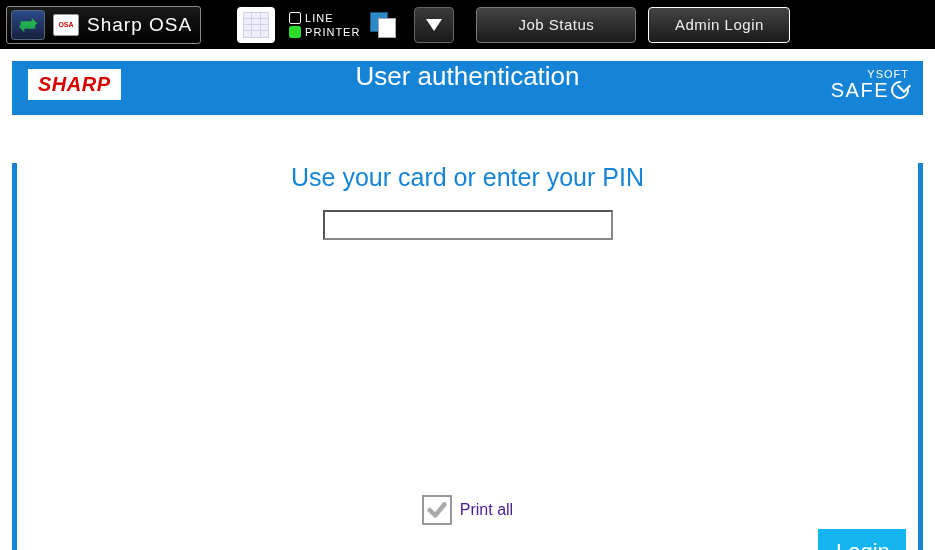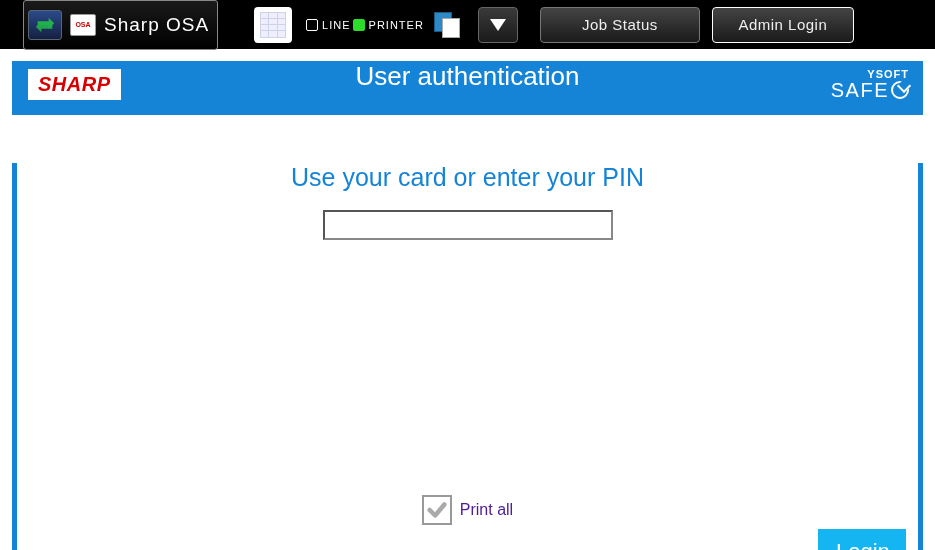--- a/index.html
+++ b/index.html
@@ -15,27 +15,26 @@
       height: 49px;
       background: #000000;
       display: flex;
       align-items: center;
       padding: 0 6px;
       gap: 6px;
     }
     .topbar-left {
       display: flex;
       align-items: center;
-      height: 50px;
+      height: 38px;
       border: 1px solid #888;
       border-radius: 3px;
       background: linear-gradient(to bottom,#1a1a1a,#000);
       padding: 0 8px 0 4px;
       gap: 8px;
-      margin-left: 17px;
     }
     .refresh-icon {
       width: 34px; height: 30px;
       background: linear-gradient(to bottom, #2b4a8a, #15203f);
       border-radius: 3px;
       display:flex; align-items:center; justify-content:center;
       border:1px solid #567;
     }
     .refresh-icon svg { width: 22px; height: 20px; }
     .osa-chip {
@@ -64,21 +63,21 @@
       width: 26px; height: 26px;
       background: #cdd3e4;
       display: grid;
       grid-template-columns: repeat(3,1fr);
       grid-template-rows: repeat(4,1fr);
       gap: 1px;
       padding:1px;
     }
     .keypad-grid div { background: #eef; }
     .status-group {
-      display:flex; flex-direction:row;
+      display:flex; flex-direction:column;
       gap:2px;
       margin-left:8px;
       color:#fff;
       font-size:11px;
       letter-spacing:1px;
     }
     .status-row { display:flex; align-items:center; gap:4px; }
     .status-box {
       width:12px; height:12px; border:1.5px solid #fff; border-radius:2px;
     }
@@ -151,21 +150,21 @@
       position:absolute;
       right:14px;
       top: 8px;
       text-align:right;
       color:#fff;
       line-height:1;
     }
     .ysoft-top {
       font-size: 11px;
       letter-spacing: 1px;
-      font-weight:700;
+      font-weight:400;
     }
     .ysoft-safeq {
       font-size: 20px;
       font-weight:400;
       letter-spacing:1.5px;
       display:flex; align-items:center; gap:2px;
     }
     .ring {
       display:inline-block;
       width:18px; height:18px;

